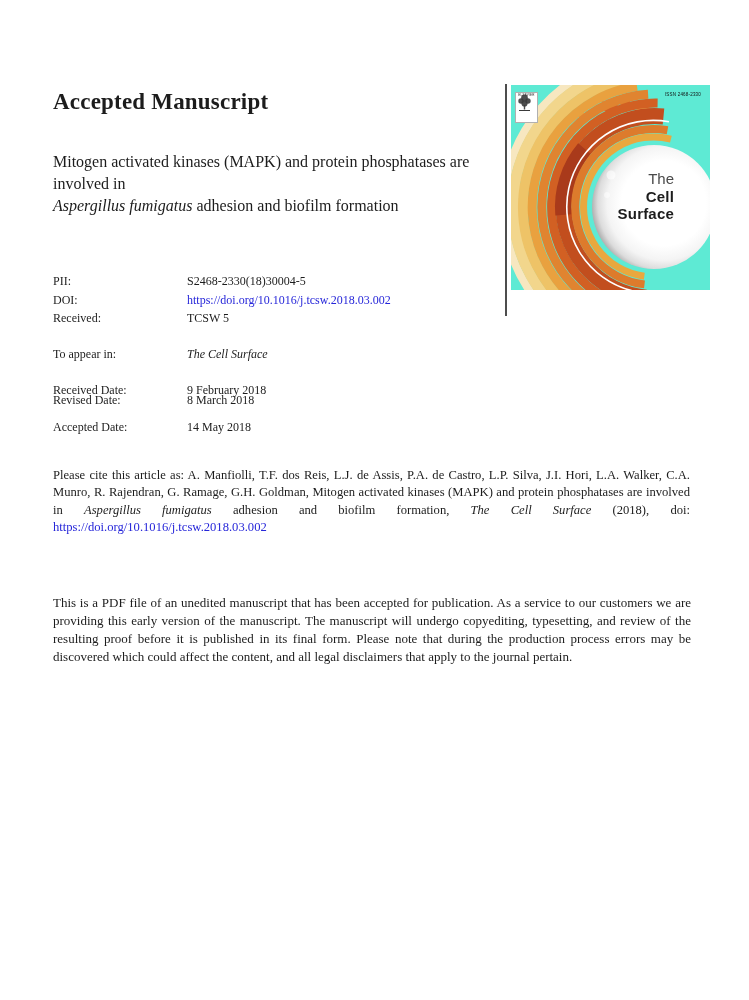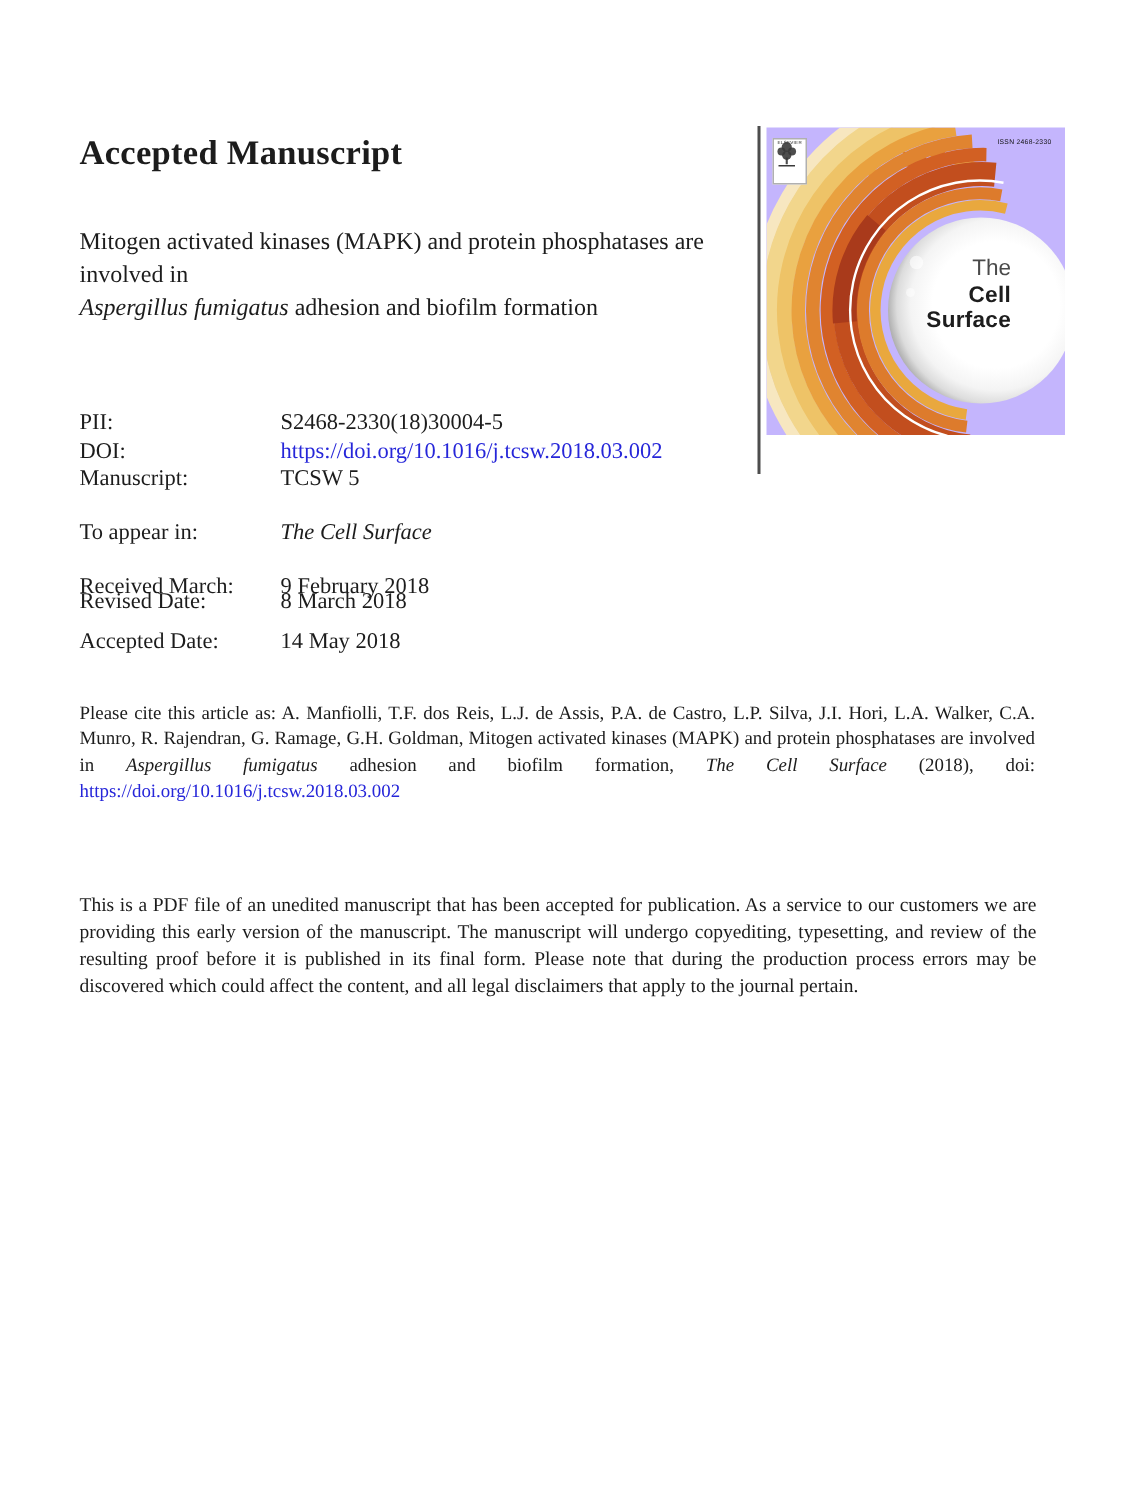--- a/index.html
+++ b/index.html
@@ -7,36 +7,36 @@
         font-family:"Liberation Serif","DejaVu Serif",serif;color:#1c1c1c;}
   .abs{position:absolute;}
 
   #header{left:53px;top:89px;font-size:23px;font-weight:700;letter-spacing:.2px;}
 
   #title{left:53px;top:151px;width:458px;font-size:16px;line-height:22px;}
   #title .it{font-style:italic;}
 
   #authors{left:53px;top:200px;width:446px;font-size:13.2px;line-height:18.5px;text-align:justify;}
 
-  .meta-row{left:53px;font-size:15px;white-space:nowrap;}
+  .meta-row{left:53px;font-size:12px;white-space:nowrap;}
   .meta-label{display:inline-block;width:134px;}
   .meta-value{display:inline-block;}
   .it{font-style:italic;}
   a.link{color:#2626d9;text-decoration:none;cursor:pointer;}
 
   #row-pii{top:274px;} #row-doi{top:292.5px;} #row-ref{top:311px;}
   #row-appear{top:347px;}
   #row-received{top:383px;} #row-revised{top:393px;} #row-accepted{top:420px;}
 
   #citation{left:53px;top:467px;width:637px;font-size:12.6px;line-height:17.4px;text-align:justify;}
   #disclaimer{left:53px;top:594px;width:638px;font-size:13px;line-height:18px;text-align:justify;}
 
   
   #cover-rule{left:505px;top:84px;width:2px;height:232px;background:#4d4d4d;}
-  #cover{left:511px;top:85px;width:199px;height:205px;overflow:hidden;background:#c4b5fd;}
+  #cover{left:511px;top:85px;width:199px;height:205px;overflow:hidden;background:#5eead4;}
   #cover svg{position:absolute;left:0;top:0;}
   #cover-issn{position:absolute;right:9px;top:7px;font-family:"Liberation Sans",sans-serif;
               font-size:4.5px;line-height:5px;color:#111;letter-spacing:.2px;}
   #elsevier-box{position:absolute;left:4px;top:7px;width:21px;height:29px;border:1px solid #b0b0b0;
                 background:#fff;display:flex;flex-direction:column;align-items:center;}
   #elsevier-box .pub{font-family:"Liberation Sans",sans-serif;font-size:3px;line-height:4px;
                      color:#222;letter-spacing:.2px;}
   #journal-title{position:absolute;right:36px;top:85px;text-align:right;
                  font-family:"Liberation Sans","DejaVu Sans",sans-serif;font-size:15px;line-height:17.5px;}
   .jt-the{font-weight:400;color:#4a4a4a;}
@@ -52,27 +52,27 @@
   <div class="abs" id="title"><span>Mitogen activated kinases (MAPK) and protein phosphatases are involved in</span><br><span class="it">Aspergillus fumigatus</span><span> adhesion and biofilm formation</span></div>
 
 
   <div class="abs meta-row" id="row-pii">
     <span class="meta-label">PII:</span><span class="meta-value">S2468-2330(18)30004-5</span>
   </div>
   <div class="abs meta-row" id="row-doi">
     <span class="meta-label">DOI:</span><a class="meta-value link">https://doi.org/10.1016/j.tcsw.2018.03.002</a>
   </div>
   <div class="abs meta-row" id="row-ref">
-    <span class="meta-label">Manuscript:</span><span class="meta-value">TCSW 5</span>
+    <span class="meta-label">Received:</span><span class="meta-value">TCSW 5</span>
   </div>
   <div class="abs meta-row" id="row-appear">
     <span class="meta-label">To appear in:</span><span class="meta-value it">The Cell Surface</span>
   </div>
   <div class="abs meta-row" id="row-received">
-    <span class="meta-label">Received March:</span><span class="meta-value">9 February 2018</span>
+    <span class="meta-label">Received Date:</span><span class="meta-value">9 February 2018</span>
   </div>
   <div class="abs meta-row" id="row-revised">
     <span class="meta-label">Revised Date:</span><span class="meta-value">8 March 2018</span>
   </div>
   <div class="abs meta-row" id="row-accepted">
     <span class="meta-label">Accepted Date:</span><span class="meta-value">14 May 2018</span>
   </div>
 
   <div class="abs" id="citation"><span>Please cite this article as: A. Manfiolli, T.F. dos Reis, L.J. de Assis, P.A. de Castro, L.P. Silva, J.I. Hori, L.A. Walker, C.A. Munro, R. Rajendran, G. Ramage, G.H. Goldman, Mitogen activated kinases (MAPK) and protein phosphatases are involved in </span><span class="it">Aspergillus fumigatus</span><span> adhesion and biofilm formation, </span><span class="it">The Cell Surface</span><span> (2018), doi: </span><a class="link">https://doi.org/10.1016/j.tcsw.2018.03.002</a></div>
 

